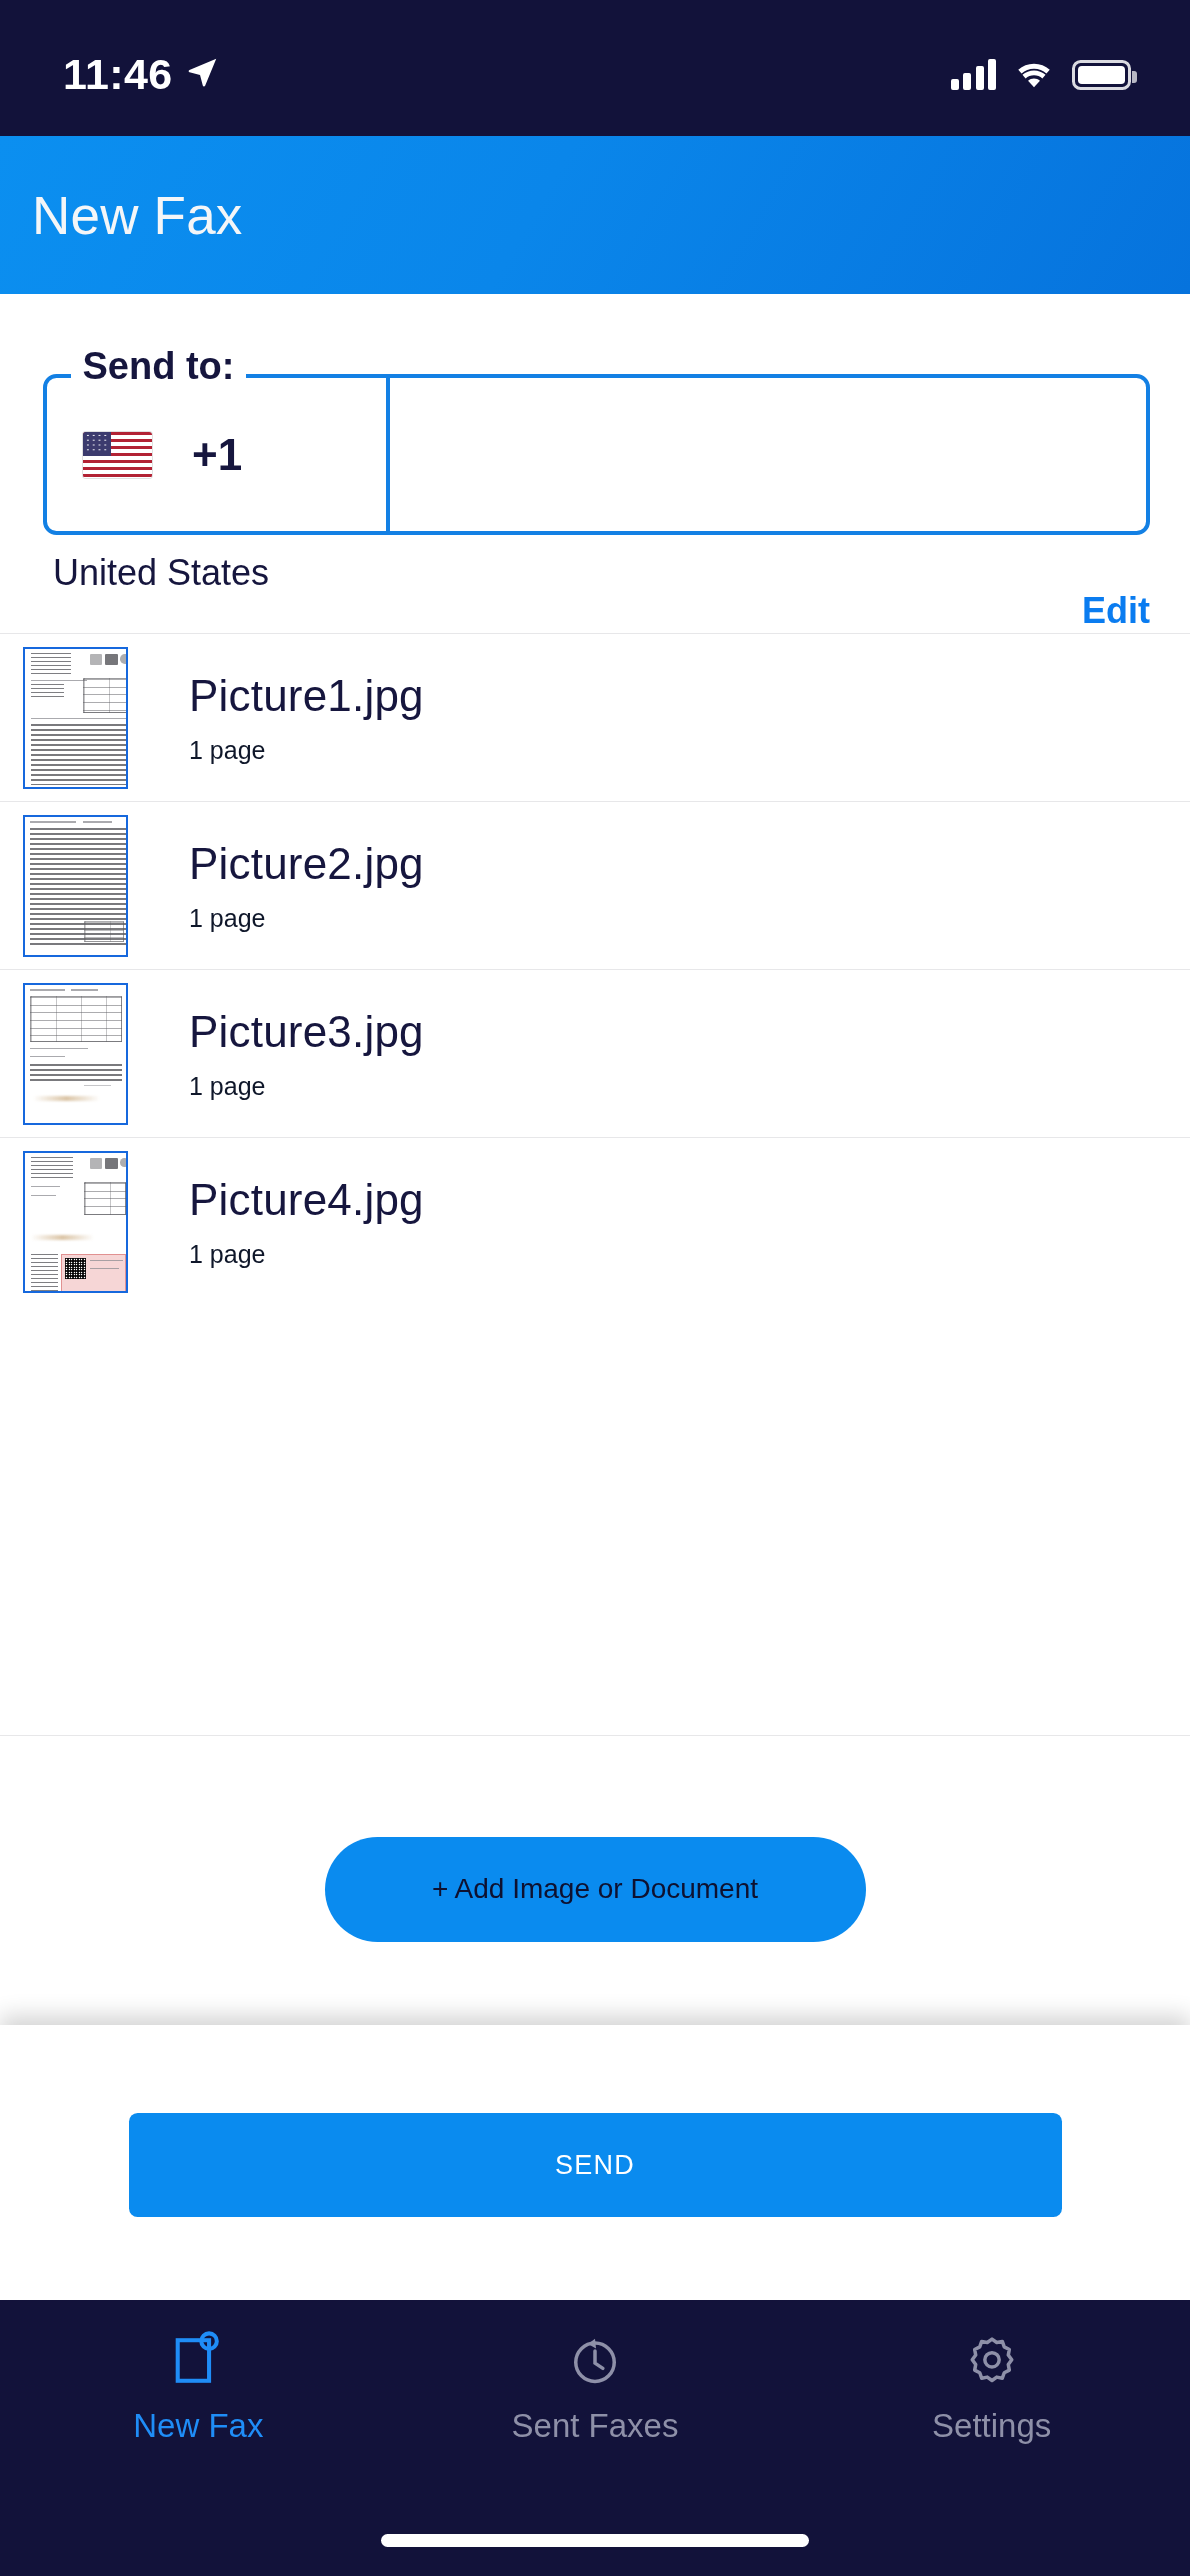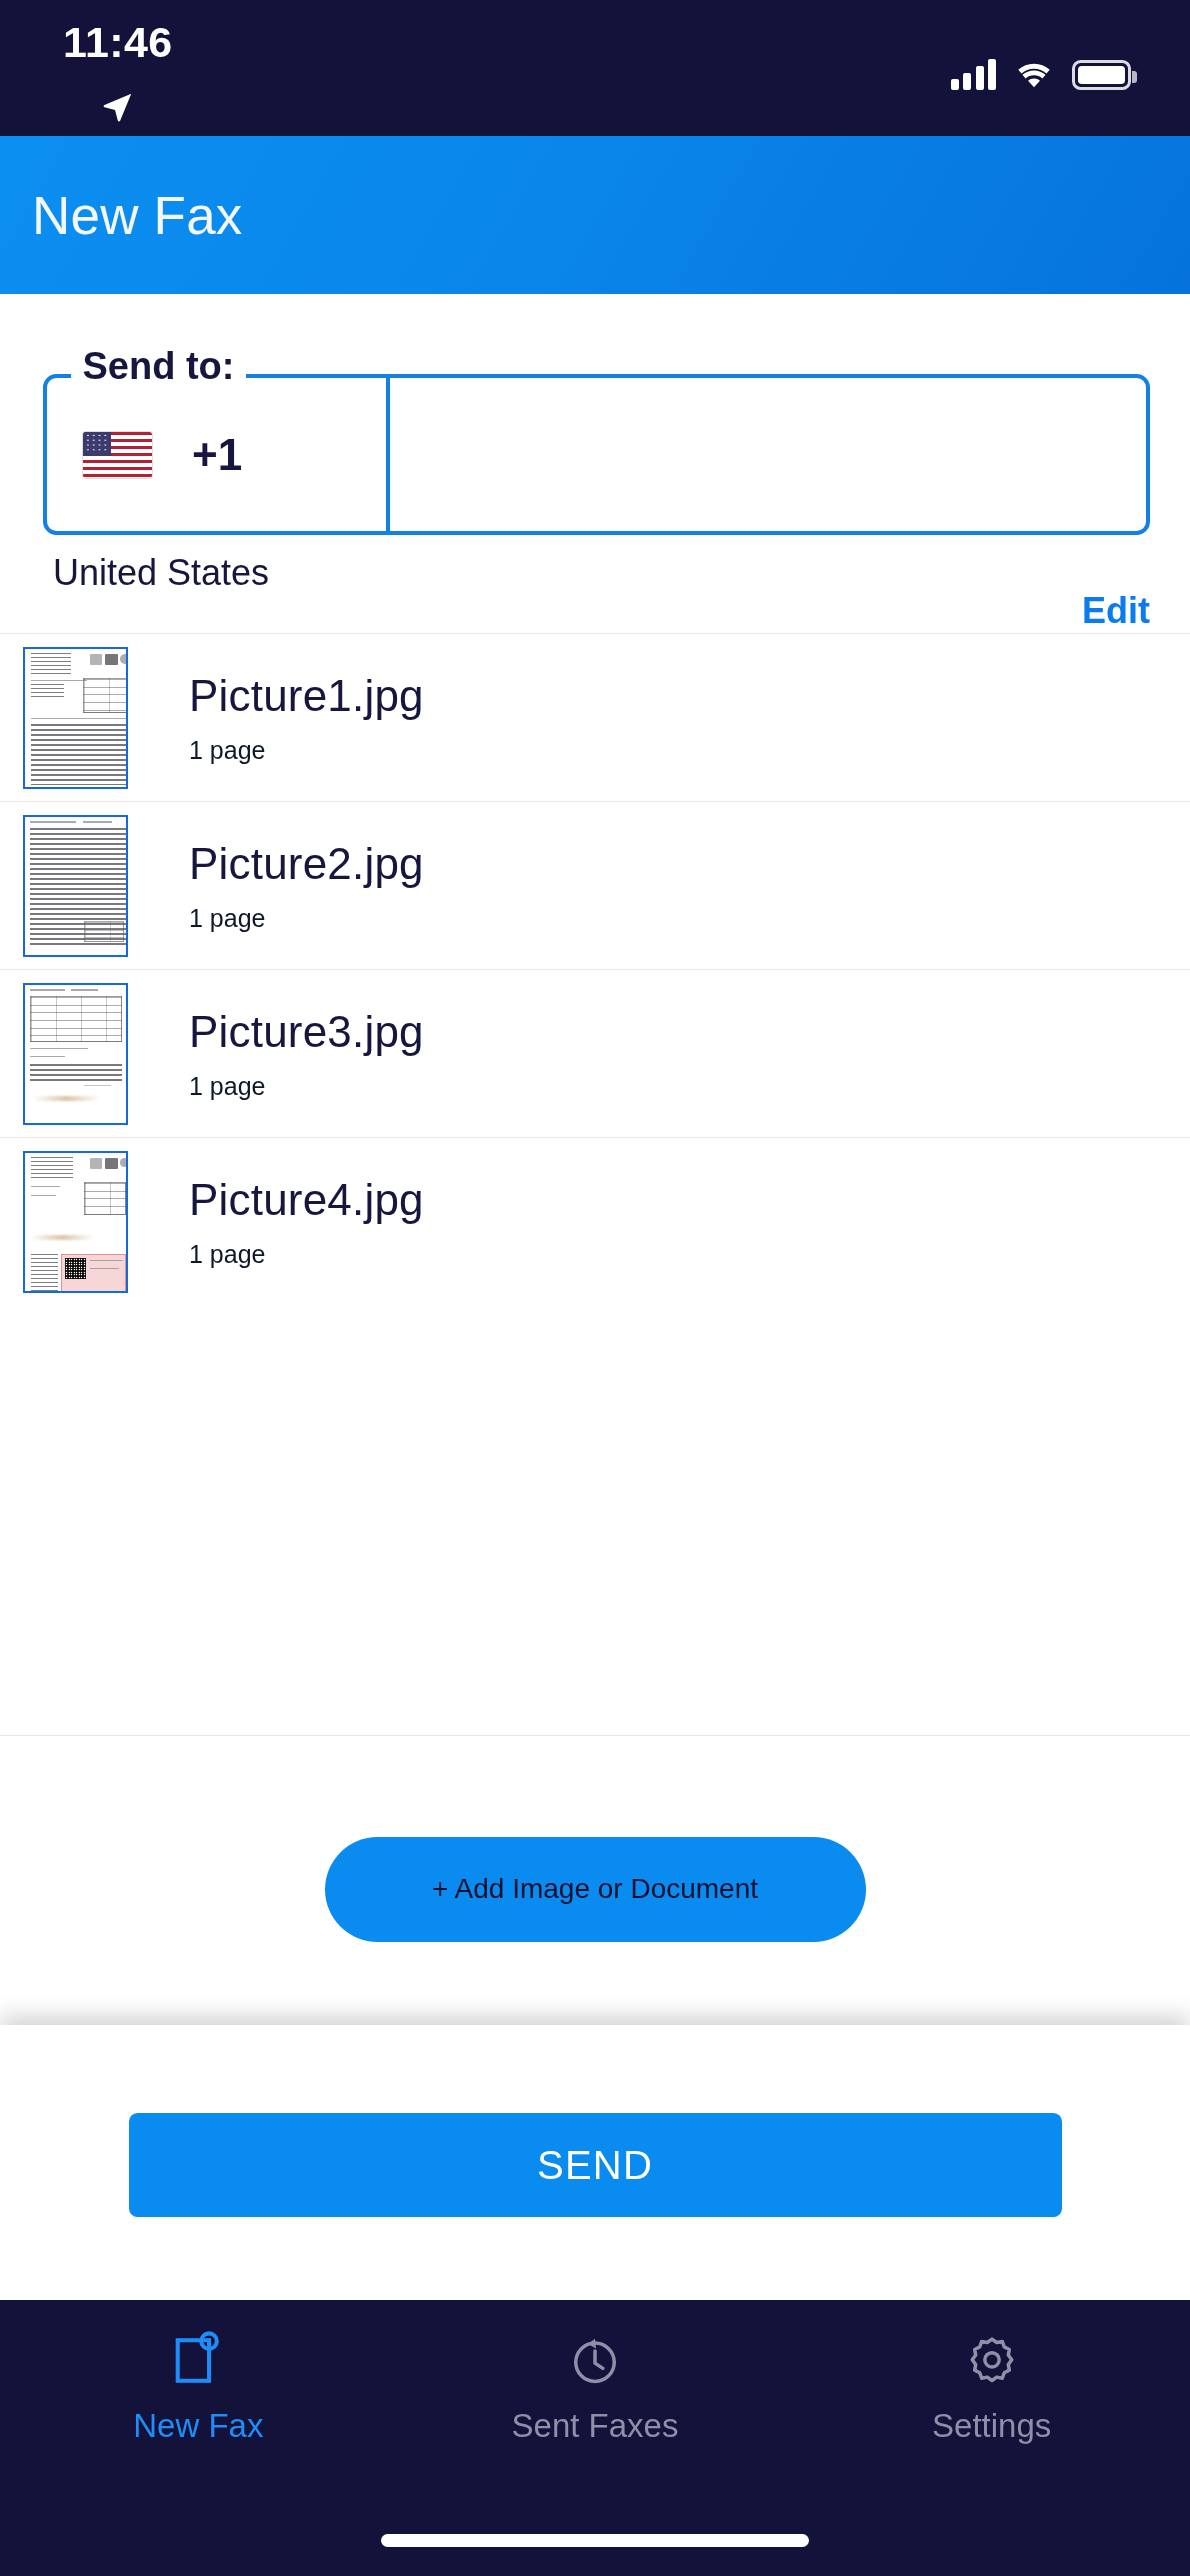--- a/index.html
+++ b/index.html
@@ -29,21 +29,20 @@
     background: #12123a;
     display: flex;
     align-items: center;
     justify-content: space-between;
     padding: 0 59px 0 63px;
   }
   .status-left {
     display: flex;
     align-items: center;
     gap: 13.4px;
-    flex-direction: column;
   }
   .status-time {
     color: #ffffff;
     font-size: 43px;
     font-weight: 700;
     letter-spacing: 0.4px;
     line-height: 1;
     padding-top: 13.4px;
   }
   .loc-arrow { padding-top: 13.4px; display:block; }
@@ -322,21 +321,21 @@
     justify-content: center;
     padding-top: 88px;
   }
   .send-btn {
     width: 933px;
     height: 104px;
     border-radius: 8.6px;
     background: #0a8bef;
     border: none;
     color: #ffffff;
-    font-size: 40px;
+    font-size: 27px;
     font-family: "Liberation Sans", sans-serif;
     font-weight: 400;
     letter-spacing: 1.2px;
     display: flex;
     align-items: center;
     justify-content: center;
   }
 
   
   .tab-bar {

